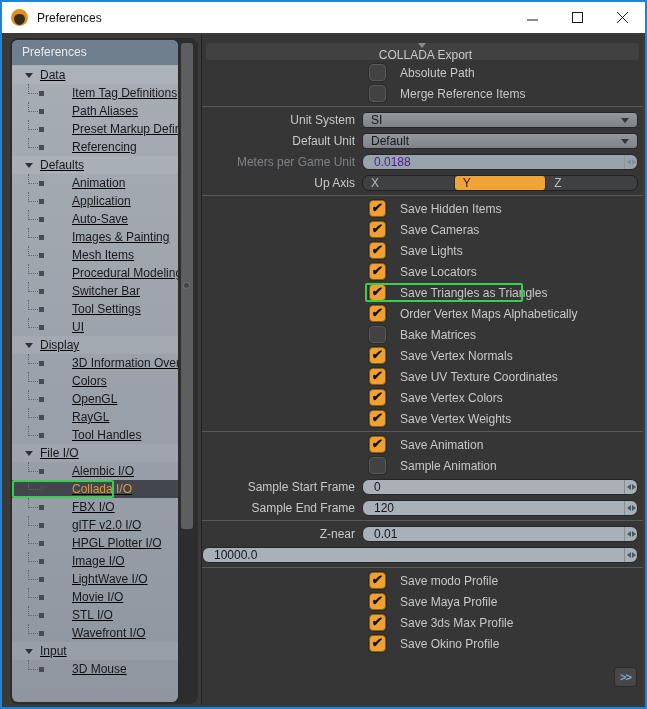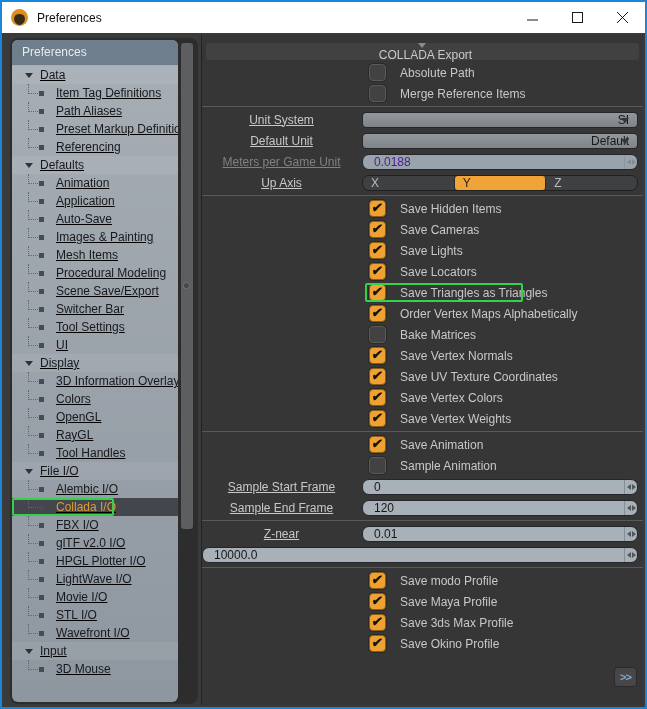--- a/index.html
+++ b/index.html
@@ -18,21 +18,21 @@
   .win-btn svg { display:block; }
 
   
   .sidebar-frame { position:absolute; left:8px; top:36px; width:188px; height:666px; background:#2d2d2e; border-radius:8px; padding:2px; display:flex; }
   .sidebar-panel { width:166px; background:linear-gradient(#a7aeb5,#8e96a0); border-radius:6px; overflow:hidden; position:relative; }
   .sb-header { height:25px; background:#6e7e8c; color:#e7ebee; line-height:25px; padding-left:10px; }
   .tree { padding-top:1px;text-decoration:underline; }
   .trow { height:18px; line-height:18px; color:#17191c; position:relative; white-space:nowrap; cursor:default; }
   .trow.group { padding-left:28px; background:rgba(255,255,255,0.07); }
   .trow.group::before { content:''; position:absolute; left:13px; top:7px; border-left:4px solid transparent; border-right:4px solid transparent; border-top:5px solid #2f3338; }
-  .trow.child { padding-left:44px; }
+  .trow.child { padding-left:60px; }
   .trow.child::before { content:''; position:absolute; left:16px; top:0; width:9px; height:9px; border-left:1px dotted #5f6770; border-bottom:1px dotted #5f6770; }
   .trow.child::after { content:''; position:absolute; left:27px; top:7px; width:5px; height:5px; background:#474c52; }
   .trow.selected { background:#43474d; color:#de9b3b; }
   .tree-annotation { display:none; position:absolute; left:0; top:0; width:102px; height:18px; border:2px solid #35d04c; border-radius:2px; pointer-events:none; }
   .tree-annotation.show { display:block; }
   .sb-scroll { width:14px; margin-left:2px; position:relative; }
   .sb-thumb { position:absolute; left:1px; top:3px; width:12px; height:486px; background:#5d5e60; border-radius:3px; }
   .sb-thumb::after { content:''; position:absolute; left:3px; top:50%; margin-top:-3px; width:5px; height:5px; border-radius:50%; background:#45464a; box-shadow:0 0 0 1px #6d6e72; }
 
   
@@ -43,25 +43,25 @@
 
   .crow { height:21px; display:flex; align-items:center; padding-left:167px; position:relative; }
   .cb { width:17px; height:17px; border-radius:4px; background:#424243; border:1px solid #5a5a5b; box-shadow:0 0 0 1px #2a2a2b; flex:0 0 auto; position:relative; }
   .cb.checked { background:#efa231; border-color:#8a5c14; }
   .cb.checked::after { content:'\2714'; position:absolute; left:2px; top:-1px; font-size:13px; font-weight:bold; color:#16120a; transform:skewX(-8deg); }
   .clabel { margin-left:14px; }
   .row-annotation { display:none; position:absolute; left:163px; top:1px; width:158px; height:19px; border:2px solid #35d04c; border-radius:2px; pointer-events:none; }
   .row-annotation.show { display:block; }
 
   .prow { height:21px; display:flex; align-items:center; }
-  .plabel { width:160px; text-align:center; padding-right:1px; flex:0 0 auto;text-decoration:underline; }
+  .plabel { width:160px; text-align:right; padding-right:7px; flex:0 0 auto; }
   .plabel.dim { color:#7f8285; }
   .pctl { flex:1; margin-right:5px; }
 
-  .dropdown { height:16px; border-radius:4px; background:linear-gradient(#93989c,#7e8388); border:1px solid #26262a; display:flex; align-items:center; padding:0 8px; color:#17181a; position:relative;justify-content:flex-end; }
+  .dropdown { height:16px; border-radius:4px; background:linear-gradient(#93989c,#7e8388); border:1px solid #26262a; display:flex; align-items:center; padding:0 8px; color:#17181a; position:relative; }
   .darrow { position:absolute; right:8px; top:5px; width:0; height:0; border-left:4px solid transparent; border-right:4px solid transparent; border-top:5px solid #34363a; }
 
   .nfield { height:16px; border-radius:7px; background:#a9b1b8; border:1px solid #26262a; display:flex; align-items:center; padding-left:11px; color:#15171a; position:relative; }
   .nfield .spin { position:absolute; right:0; top:0; bottom:0; width:13px; border-left:1px solid #868e95; display:flex; align-items:center; justify-content:center; }
   .spin::before { content:''; border-top:3px solid transparent; border-bottom:3px solid transparent; border-right:4px solid #4e565e; margin-right:1px; }
   .spin::after { content:''; border-top:3px solid transparent; border-bottom:3px solid transparent; border-left:4px solid #4e565e; }
   .nfield.disabled { background:#99a3ab; color:#4c1d95; }
   .nfield.disabled .spin { border-left-color:#8d979e; }
   .nfield.disabled .spin::before { border-right-color:#828c93; }
   .nfield.disabled .spin::after { border-left-color:#828c93; }
@@ -110,39 +110,39 @@
         <div class="trow child">Path Aliases</div>
         <div class="trow child">Preset Markup Definitions</div>
         <div class="trow child">Referencing</div>
         <div class="trow group">Defaults</div>
         <div class="trow child">Animation</div>
         <div class="trow child">Application</div>
         <div class="trow child">Auto-Save</div>
         <div class="trow child">Images &amp; Painting</div>
         <div class="trow child">Mesh Items</div>
         <div class="trow child">Procedural Modeling</div>
-        <div class="trow child">Scene Save/Export</div>
         <div class="trow child">Switcher Bar</div>
         <div class="trow child">Tool Settings</div>
         <div class="trow child">UI</div>
         <div class="trow group">Display</div>
         <div class="trow child">3D Information Overlays</div>
         <div class="trow child">Colors</div>
         <div class="trow child">OpenGL</div>
         <div class="trow child">RayGL</div>
         <div class="trow child">Tool Handles</div>
         <div class="trow group">File I/O</div>
         <div class="trow child">Alembic I/O</div>
         <div class="trow child selected">
           <span>Collada I/O</span>
           <span class="tree-annotation show"></span>
         </div>
         <div class="trow child">FBX I/O</div>
         <div class="trow child">glTF v2.0 I/O</div>
         <div class="trow child">HPGL Plotter I/O</div>
+        <div class="trow child">Image I/O</div>
         <div class="trow child">LightWave I/O</div>
         <div class="trow child">Movie I/O</div>
         <div class="trow child">STL I/O</div>
         <div class="trow child">Wavefront I/O</div>
         <div class="trow group">Input</div>
         <div class="trow child">3D Mouse</div>
       </div>
     </div>
     <div class="sb-scroll">
       <div class="sb-thumb"></div>

